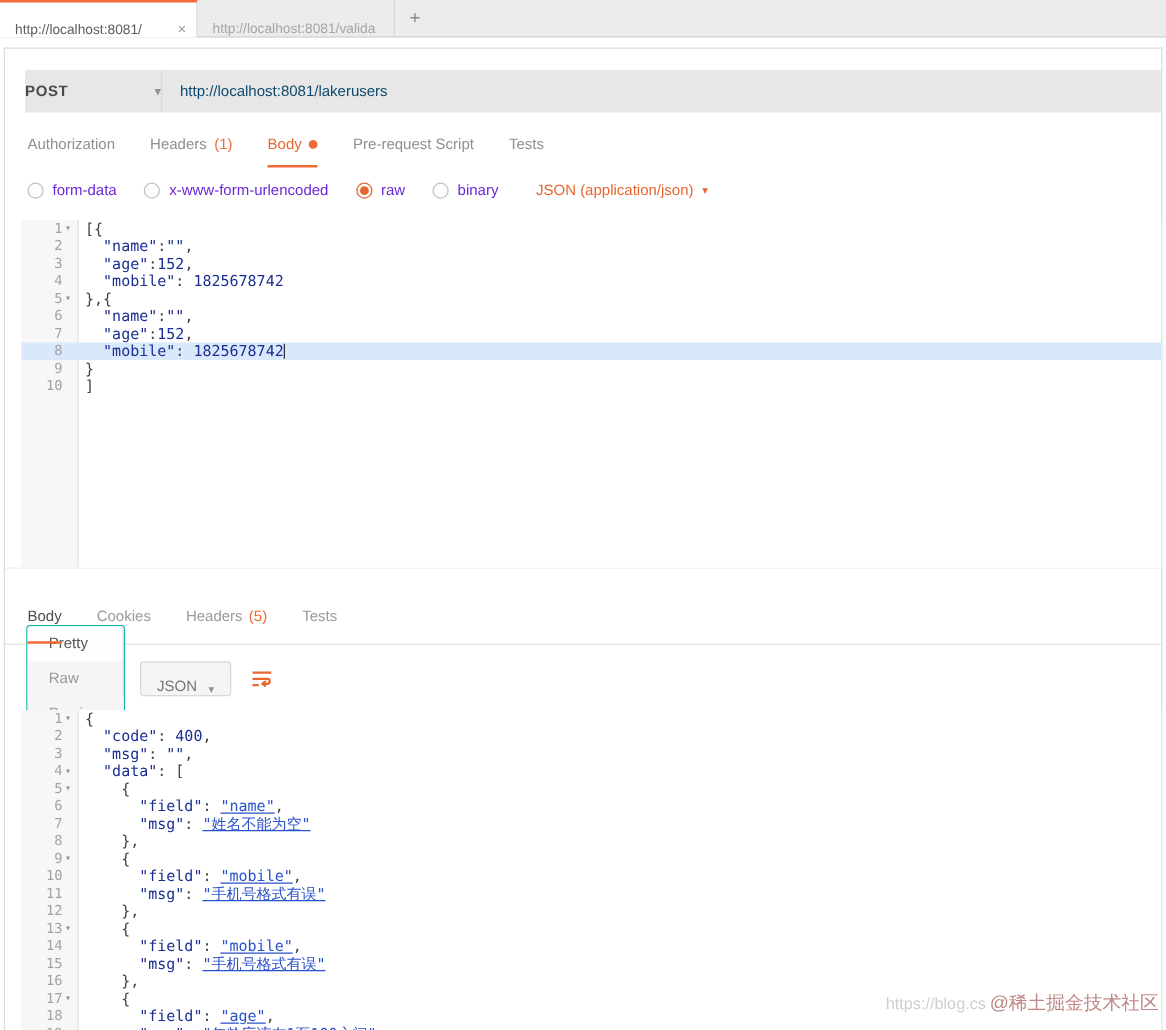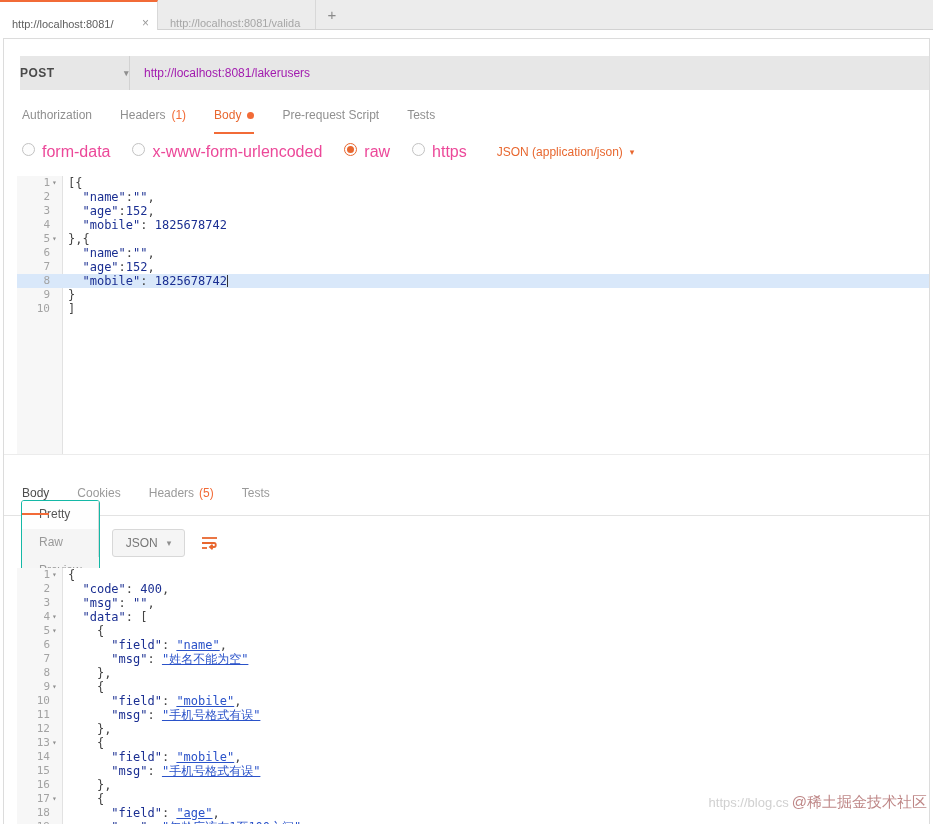--- a/index.html
+++ b/index.html
@@ -17,33 +17,33 @@
 
   
   .card { position:absolute; top:38px; left:3px; right:3px; bottom:0; border:1px solid #dcdcdc; border-bottom:none;
           background:#fff; display:flex; flex-direction:column; }
 
   
   .reqbar { display:flex; height:34px; margin:17px 0 0 16px; }
   .method { width:110px; background:#e7e7e7; border-right:1px solid #d2d2d2; display:flex; align-items:center;
             justify-content:space-between; gap:9px; font-size:12px; font-weight:bold; color:#4a4a4a; letter-spacing:.5px; cursor:pointer; }
   .chev { color:#8f8f8f; font-size:9px; }
-  .url { flex:1; background:#e7e7e7; display:flex; align-items:center; padding-left:14px; font-size:12px; color:#a21caf; }
+  .url { flex:1; background:#e7e7e7; display:flex; align-items:center; padding-left:14px; font-size:12px; color:#0c4a6e; }
 
   
   .reqtabs { display:flex; gap:28px; padding-left:18px; margin-top:6px; height:38px; align-items:center; }
   .rtab { font-size:12px; color:#8f8f8f; height:100%; display:flex; align-items:center; gap:6px; position:relative; cursor:pointer; }
   .rtab .cnt { color:#f26b37; }
   .rtab.active { color:#e8672f; }
   .rtab.active::after { content:""; position:absolute; left:0; right:0; bottom:0; height:2px; background:#f26b37; }
   .dot { width:7px; height:7px; border-radius:50%; background:#f26b37; display:inline-block; }
 
   
   .modes { display:flex; align-items:center; gap:22px; padding-left:18px; height:36px; }
-  .mode { display:flex; align-items:flex-start; gap:7px; font-size:16px; color:#ec4899; cursor:pointer; }
+  .mode { display:flex; align-items:center; gap:7px; font-size:12px; color:#6d28d9; cursor:pointer; }
   .radio { width:13px; height:13px; border-radius:50%; border:1px solid #c2c2c2; background:#fdfdfd; position:relative; flex:none; }
   .radio.sel { border-color:#e8672f; }
   .radio.sel::after { content:""; position:absolute; inset:2px; border-radius:50%; background:#e8672f; }
   .ctype { margin-left:8px; color:#e8672f; font-size:12px; display:flex; gap:7px; align-items:center; cursor:pointer; }
   .ctype .chev { color:#e8672f; }
 
   
   .editor { position:relative; overflow:hidden; font-family:"DejaVu Sans Mono", monospace; background:#fff; }
   #req-editor { height:278px; margin:6px 0 0 13px; }
   #resp-editor { flex:1; min-height:0; margin:10px 0 0 13px; }
@@ -70,21 +70,21 @@
   .resptab.active { color:#4d4d4d; }
   .resptab.active::after { content:""; position:absolute; left:0; right:0; bottom:0; height:2px; background:#f26b37; }
 
   .resp-toolbar { display:flex; align-items:center; padding-left:17px; margin-top:12px; height:30px; }
   .btngroup { display:flex; border:1px solid #14b8a6; border-radius:3px; overflow:hidden;flex-direction:column; }
   .vbtn { padding:0 17px; height:28px; line-height:27px; font-size:12px; color:#999; background:#f5f5f5;
           border-right:1px solid #d8d8d8; cursor:pointer; }
   .vbtn:last-child { border-right:none;text-align:center; }
   .vbtn.active { background:#fefefe; color:#555; }
   .fmtbtn { margin-left:12px; border:1px solid #d8d8d8; border-radius:3px; height:28px; padding:0 13px;
-            display:flex; align-items:center; gap:9px; font-size:12px; color:#777; background:#f5f5f5; cursor:pointer; }
+            display:flex; align-items:flex-end; gap:9px; font-size:12px; color:#777; background:#f5f5f5; cursor:pointer; }
   .wrapicon { margin-left:15px; display:flex; align-items:center; cursor:pointer; }
 
   
   .watermark { position:absolute; right:6px; top:793px; z-index:10; display:flex; align-items:baseline; gap:3px; pointer-events:none; }
   .wm-url { color:rgba(200,200,200,.85); font-size:13px; }
   .wm-handle { color:rgba(163,82,82,.7); font-size:15px; }
 </style>
 </head>
 <body>
 
@@ -139,21 +139,21 @@
     <div class="mode">
       <span class="radio"></span>
       <span>x-www-form-urlencoded</span>
     </div>
     <div class="mode">
       <span class="radio sel"></span>
       <span>raw</span>
     </div>
     <div class="mode">
       <span class="radio"></span>
-      <span>https</span>
+      <span>binary</span>
     </div>
     <div class="ctype">
       <span>JSON (application/json)</span>
       <span class="chev">▾</span>
     </div>
   </div>
 
   <div class="editor" id="req-editor">
     <div class="gbg"></div>
   <div class="cm-line">

